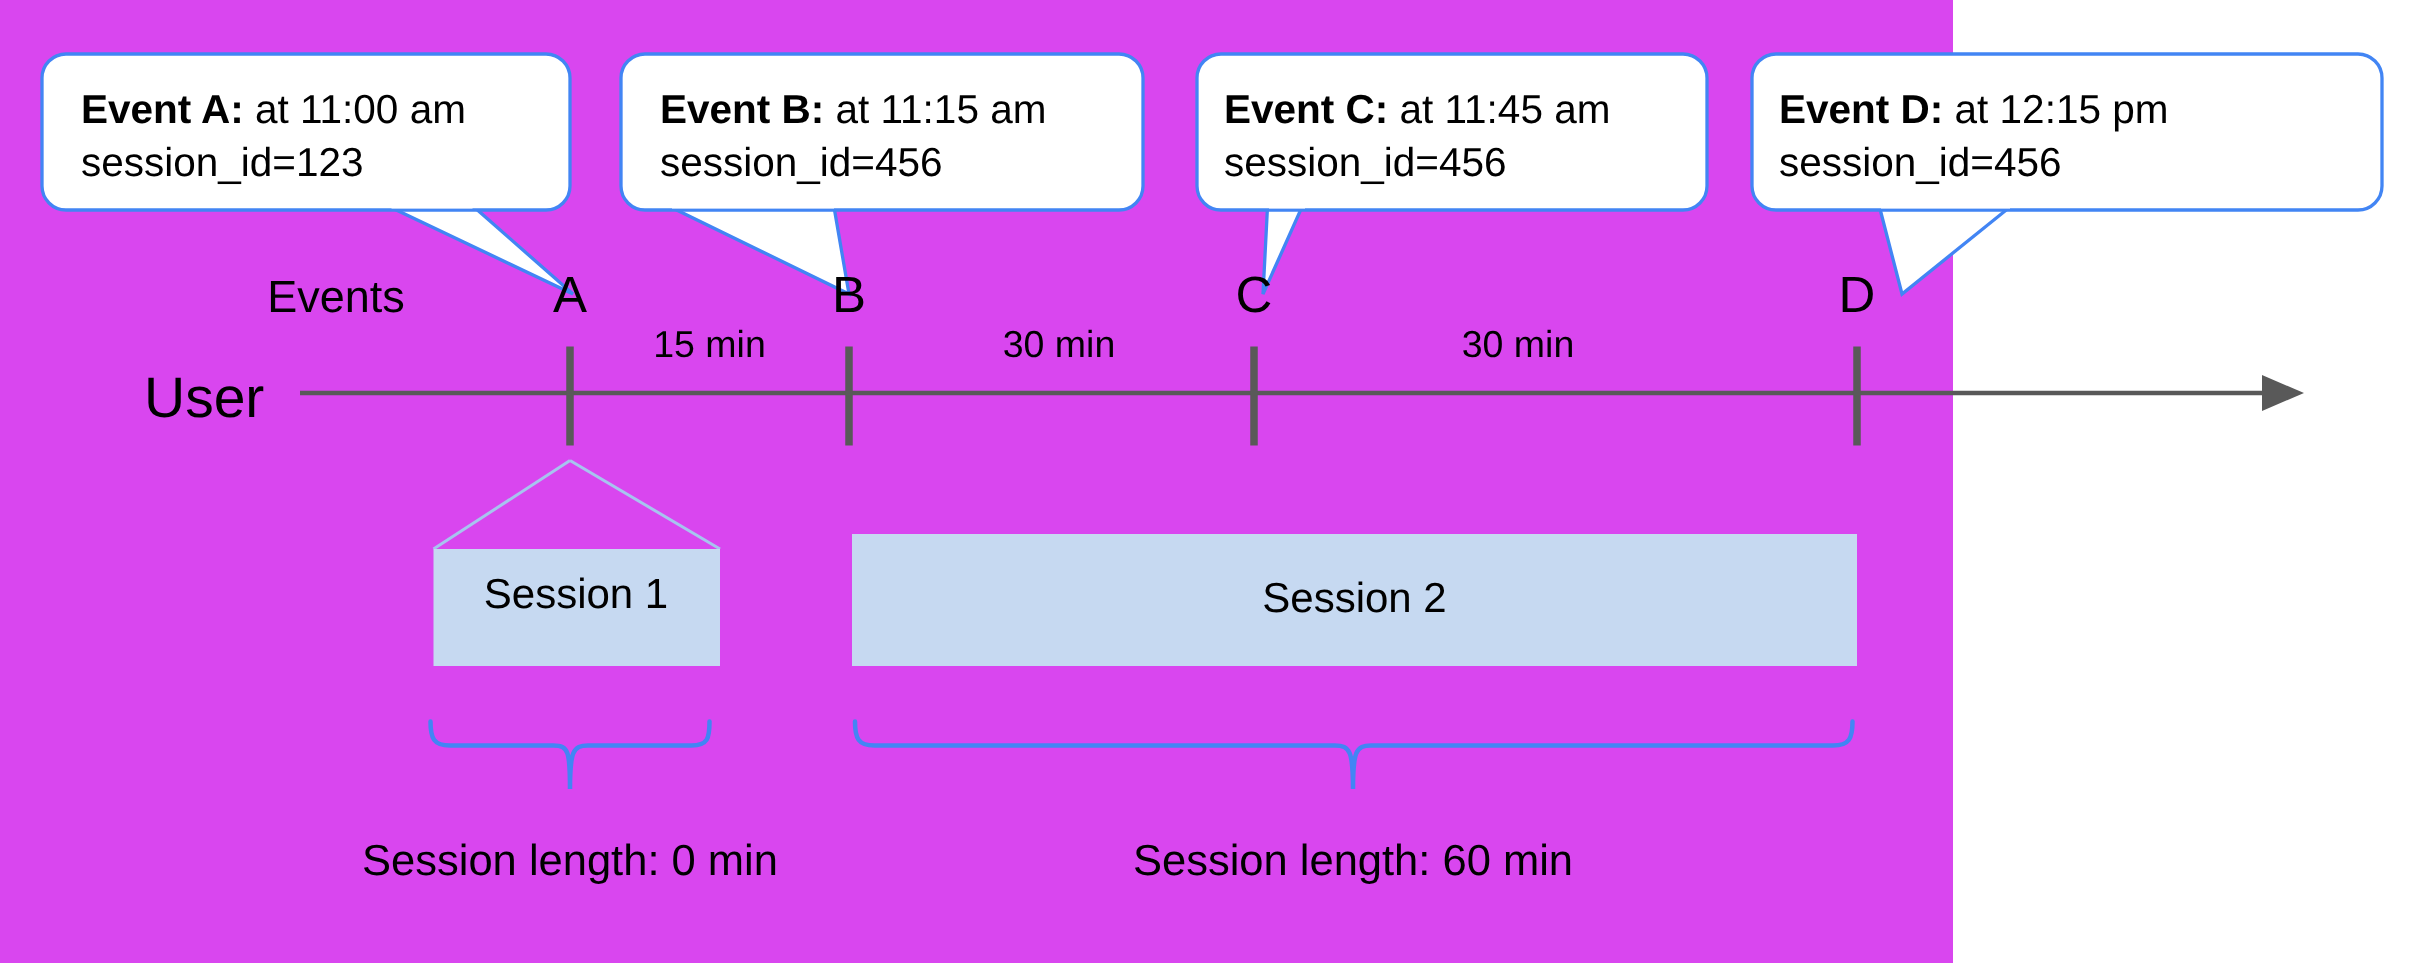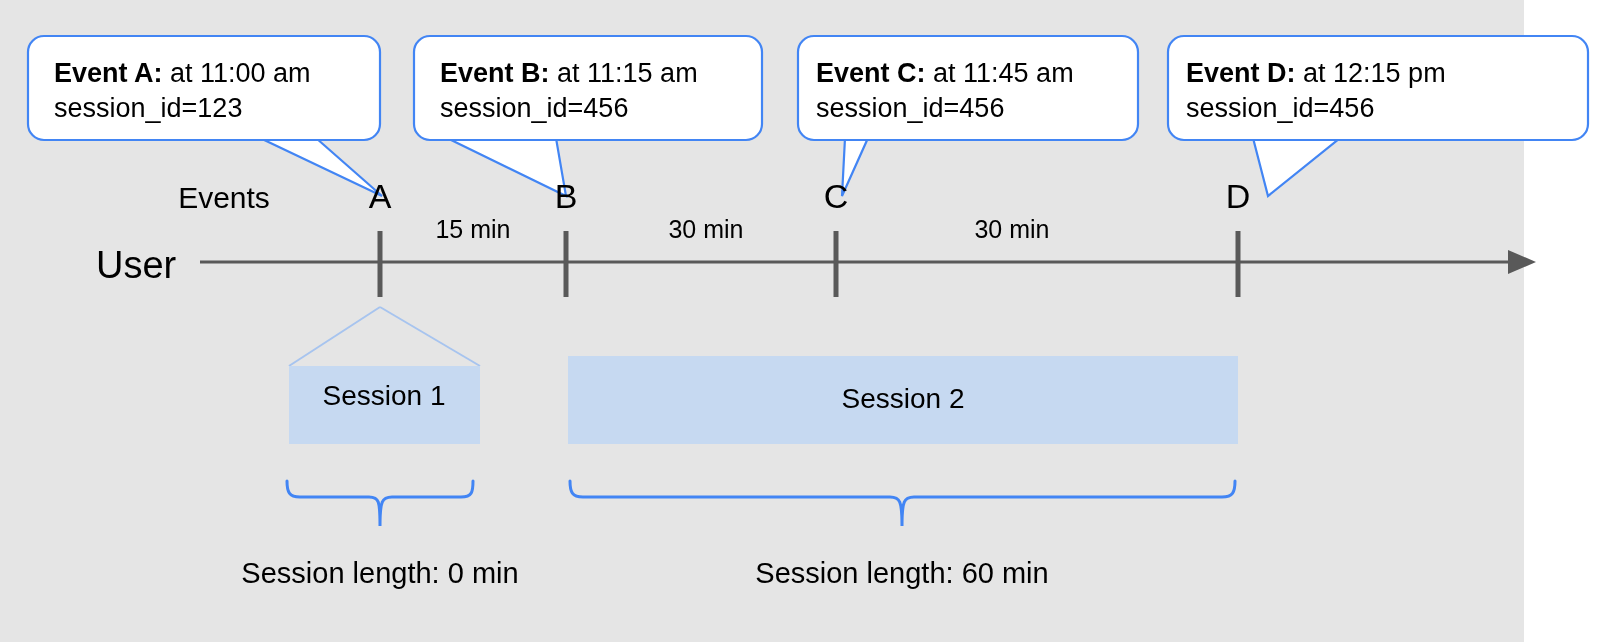--- a/index.html
+++ b/index.html
@@ -8,23 +8,23 @@
     background: #ffffff;
   }
   body {
     width: 1614px;
     height: 642px;
     overflow: hidden;
     font-family: "Liberation Sans", sans-serif;
   }
   #diagram-root {
     position: relative;
-    width: 1524px;
+    width: 1302px;
     height: 642px;
-    background: #e5e5e5;
+    background: #d946ef;
   }
   svg#diagram {
     display: block;
     width: 1614px;
     height: 642px;
   }
   .callout-box {
     fill: #ffffff;
     stroke: #4285f4;
     stroke-width: 2.2;

